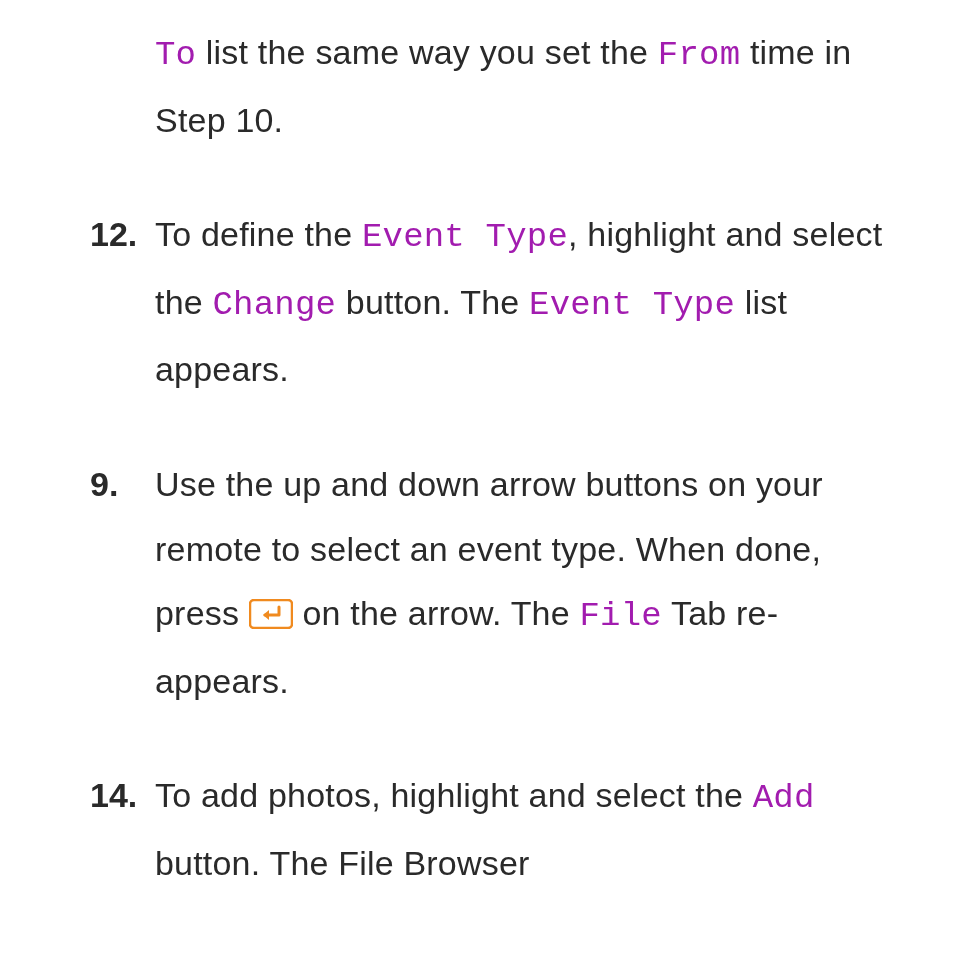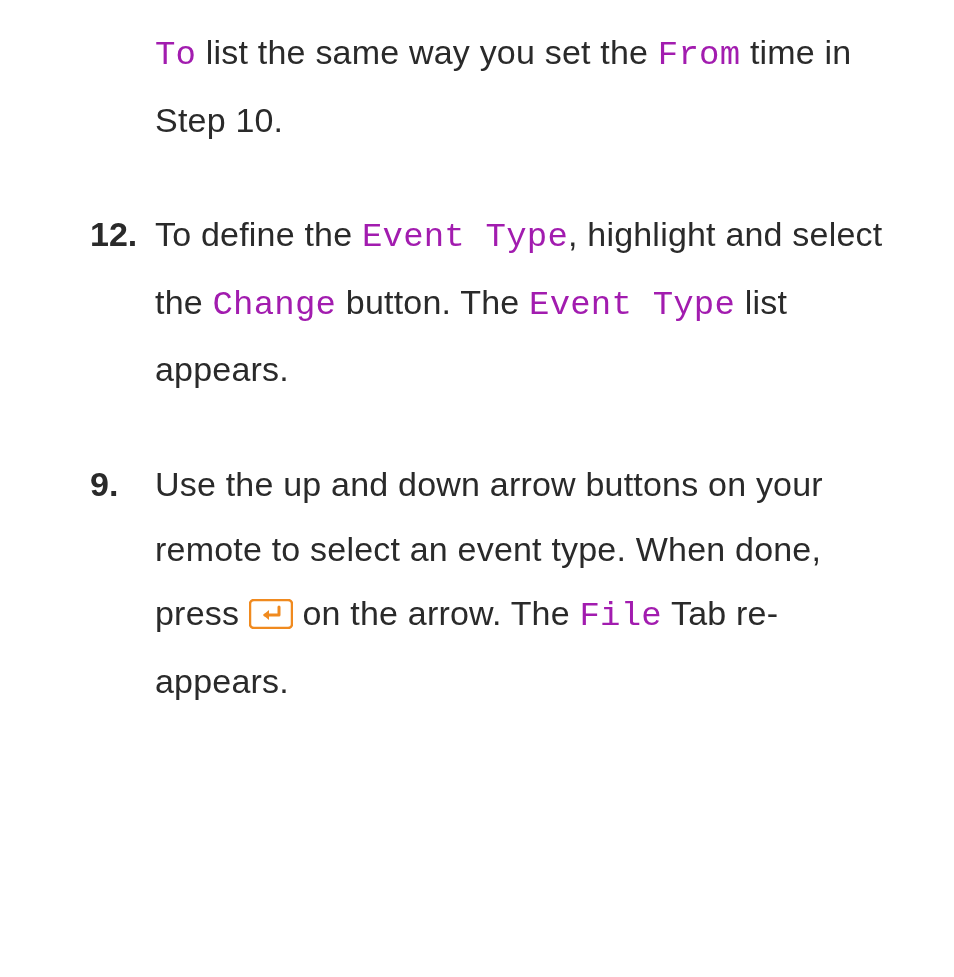--- a/index.html
+++ b/index.html
@@ -78,14 +78,20 @@
     <div class="step-number">9.</div>
     <div class="step-text">
       <span>Use the up and down arrow buttons on your remote to select an event type. When done, press </span><span class="enter-icon"><svg width="44" height="30" viewBox="0 0 44 30">
             <rect x="1" y="1" width="42" height="28" rx="4" fill="none" stroke="#f08a1f" stroke-width="2.5"></rect>
             <path d="M 30 8 L 30 16 L 16 16" fill="none" stroke="#f08a1f" stroke-width="3" stroke-linecap="round" stroke-linejoin="round"></path>
             <path d="M 20 11 L 14 16 L 20 21 Z" fill="#f08a1f"></path>
           </svg></span><span> on the arrow. The </span><span class="highlight-blue">File</span><span> Tab re-appears.</span>
     </div>
   </div>
 
+  <div class="step">
+    <div class="step-number">14.</div>
+    <div class="step-text">
+      <span>To add photos, highlight and select the </span><span class="highlight-blue">Add</span><span> button. The File Browser</span>
+    </div>
+  </div>
 
 </div>
 
 </body></html>

